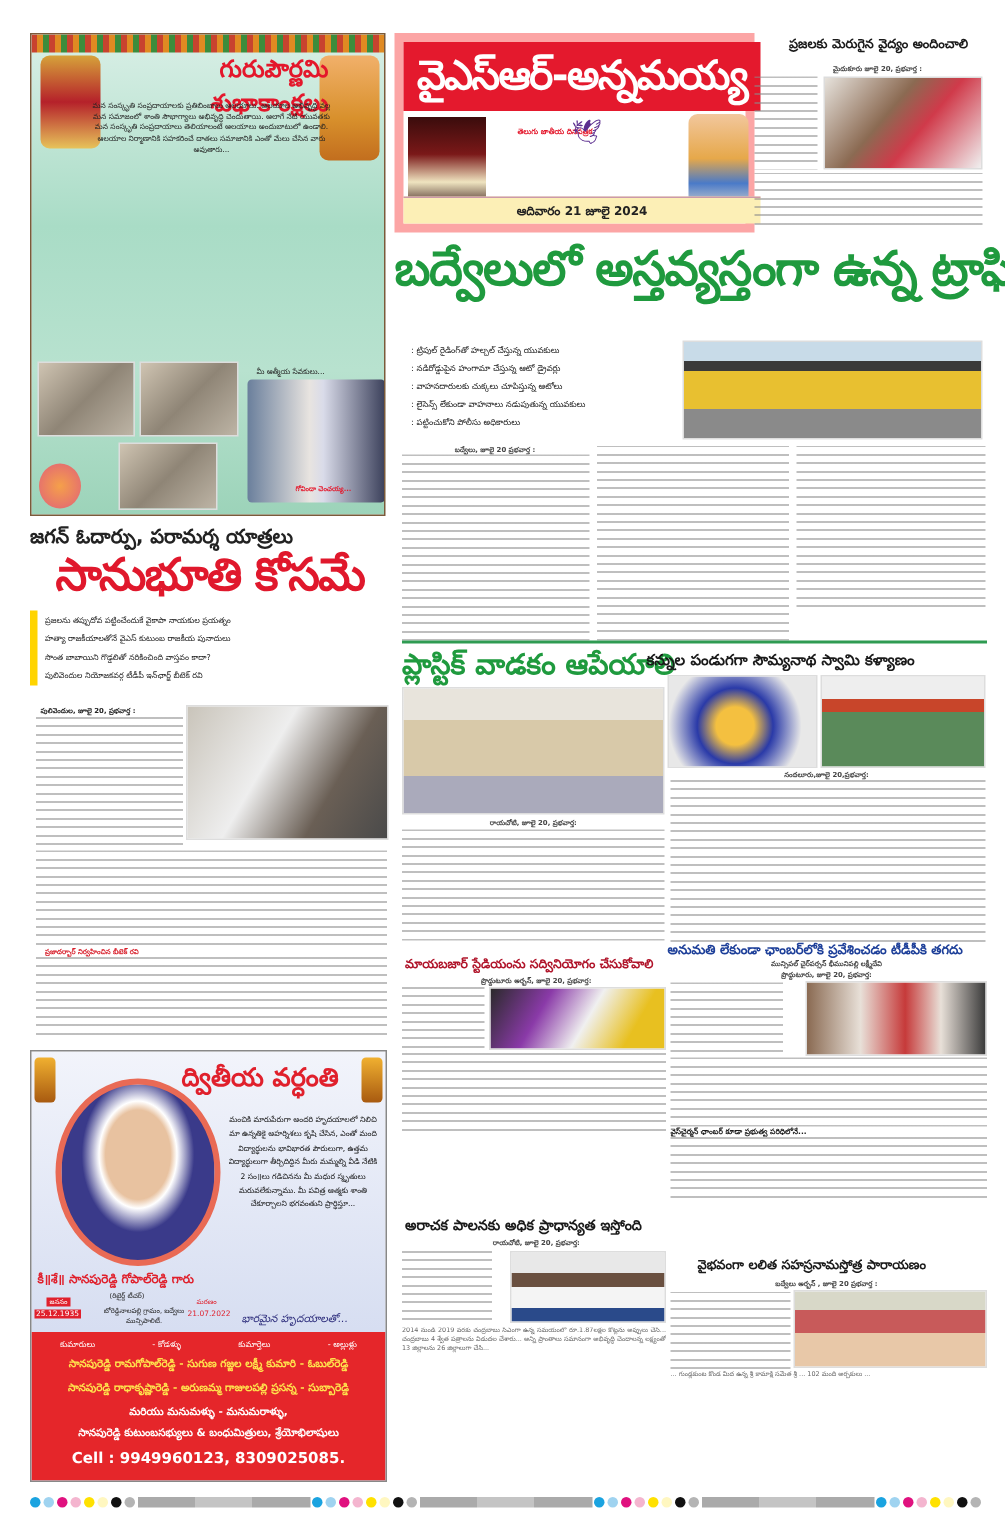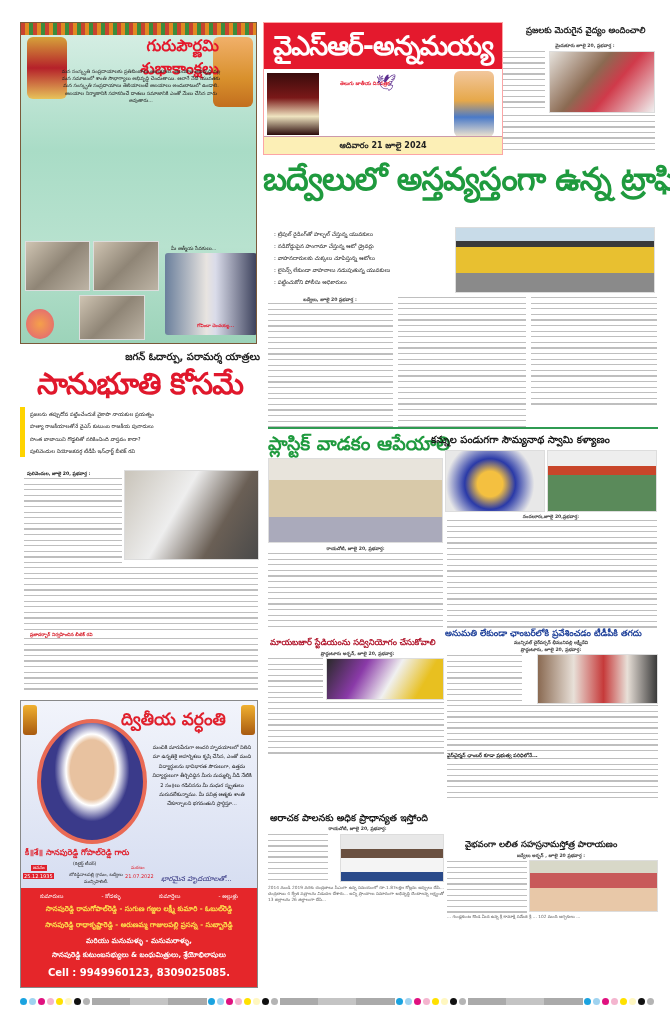--- a/index.html
+++ b/index.html
@@ -15,21 +15,21 @@
   .head-blue { color: #1d3f99; font-weight: bold; }
   .head-maroon { color: #b0142a; font-weight: bold; }
   
   .ad1 { left: 20px; top: 22px; width: 237px; height: 322px; border: 1px solid #7a5a3a;
          background: linear-gradient(180deg,#d9efe6 0%,#a9dcc6 40%,#b8e2cf 70%,#9cd3b9 100%); overflow: hidden; }
   .ad1-top { height: 12px; background: repeating-linear-gradient(90deg,#c8432f 0 4px,#e08a22 4px 8px,#3c8c3c 8px 12px); }
   .ad1-title { position:absolute; left:48px; top:13px; width:150px; font-size:16px; color:#e4172b; text-align:right; font-weight:bold; }
   .ad1-body { position:absolute; left:40px; top:45px; width:160px; font-size:5px; line-height:7.2px; color:#222; text-align:center; }
   .ad1-god { position:absolute; border-radius:6px; }
   
-  .mast { left: 263px; top: 22px; width: 240px; height: 133px; border:1px solid #fca5a5; background:#fff; }
+  .mast { left: 263px; top: 22px; width: 240px; height: 133px; border:6px solid #fca5a5; background:#fff; }
   .mast-red { position:absolute; left:0; top:0; width:238px; height:46px; background:#e4192d; color:#fff; font-size:27px; font-weight:bold; text-align:center; line-height:46px; letter-spacing:-1px; white-space:nowrap; }
   .mast-logo { position:absolute; left:76px; top:66px; font-size:48px; font-weight:bold; color:#5b2d8e; letter-spacing:-2px; }
   .mast-tag { position:absolute; left:76px; top:57px; font-size:5px; color:#e4192d; font-weight:bold; }
   .mast-date { position:absolute; left:0; bottom:0; width:238px; height:18px; background:#fcefb6; border-top:1px solid #c9a; font-size:8px; font-weight:bold; text-align:center; line-height:18px; }
   
   .regbar { top: 997px; height: 8px; display:flex; align-items:center; }
   .dot { width:7px; height:7px; border-radius:50%; margin-right:2px; display:inline-block; }
   .gbar { height:7px; background: linear-gradient(90deg,#aaa 0 33%,#c4c4c4 33% 66%,#aaa 66%); display:inline-block; }
   
   .ad2 { left: 20px; top: 700px; width: 238px; height: 288px; border:1px solid #888;
@@ -49,21 +49,21 @@
   <div class="ad1-body">మన సంస్కృతి సంప్రదాయాలకు ప్రతిబింబాలు ఆలయాలు. ఆలయాల అభివృద్ధి వల్ల మన సమాజంలో శాంతి సౌభాగ్యాలు అభివృద్ధి చెందుతాయి. ఆలాగే నేటి యువతకు మన సంస్కృతి సంప్రదాయాలు తెలియాలంటే ఆలయాలు అందుబాటులో ఉండాలి. ఆలయాల నిర్మాణానికి సహకరించే దాతలు సమాజానికి ఎంతో మేలు చేసిన వారు అవుతారు...</div>
   <div class="abs photo" style="left:4px;top:218px;width:65px;height:50px;"></div>
   <div class="abs photo" style="left:72px;top:218px;width:66px;height:50px;"></div>
   <div class="abs photo" style="left:58px;top:272px;width:66px;height:45px;"></div>
   <div class="abs" style="left:5px;top:286px;width:28px;height:30px;border-radius:50%;background:radial-gradient(circle,#f5a04a,#e0607a);"></div>
   <div class="abs" style="left:150px;top:222px;font-size:5px;color:#222;">మీ ఆత్మీయ సేవకులు...</div>
   <div class="abs" style="left:144px;top:230px;width:92px;height:82px;background:linear-gradient(90deg,#6a7f9c,#e8e4e0 45%,#d9dbe9 55%,#3a3f5a);border-radius:3px;"></div>
   <div class="abs" style="left:176px;top:300px;font-size:4.5px;color:#e4172b;font-weight:bold;">గోవిందా చెంచయ్య...</div>
 </div>
 
-<div class="abs" style="left:20px;top:351px;width:240px;text-align:right;font-size:10px;font-weight:bold;color:#222;">జగన్ ఓదార్పు, పరామర్శ యాత్రలు</div>
+<div class="abs" style="left:20px;top:351px;width:240px;text-align:left;font-size:13px;font-weight:bold;color:#222;">జగన్ ఓదార్పు, పరామర్శ యాత్రలు</div>
 <div class="abs head-red" style="left:20px;top:366px;width:240px;text-align:center;font-size:30px;letter-spacing:-1px;">సానుభూతి కోసమే</div>
 <div class="abs" style="left:20px;top:407px;width:5px;height:50px;background:#ffd400;"></div>
 <div class="abs" style="left:30px;top:408px;width:225px;">
   <div style="font-size:5.3px;line-height:12.3px;white-space:nowrap;">ప్రజలను తప్పుదోవ పట్టించేందుకే వైకాపా నాయకుల ప్రయత్నం</div>
   <div style="font-size:5.3px;line-height:12.3px;white-space:nowrap;">హత్యా రాజకీయాలతోనే వైఎస్ కుటుంబ రాజకీయ పునాదులు</div>
   <div style="font-size:5.3px;line-height:12.3px;white-space:nowrap;">సొంత బాబాయిని గొడ్డలితో నరికించింది వాస్తవం కాదా?</div>
   <div style="font-size:5.3px;line-height:12.3px;white-space:nowrap;">పులివెందుల నియోజకవర్గ టీడీపీ ఇన్‌ఛార్జ్ బీటెక్ రవి</div>
 </div>
 <div class="abs" style="left:27px;top:471px;font-size:4.6px;font-weight:bold;">పులివెందుల, జూలై 20, ప్రభవార్త :</div>
 <div class="abs txt txtfill" style="left:24px;top:478px;width:98px;height:87px;"></div>

